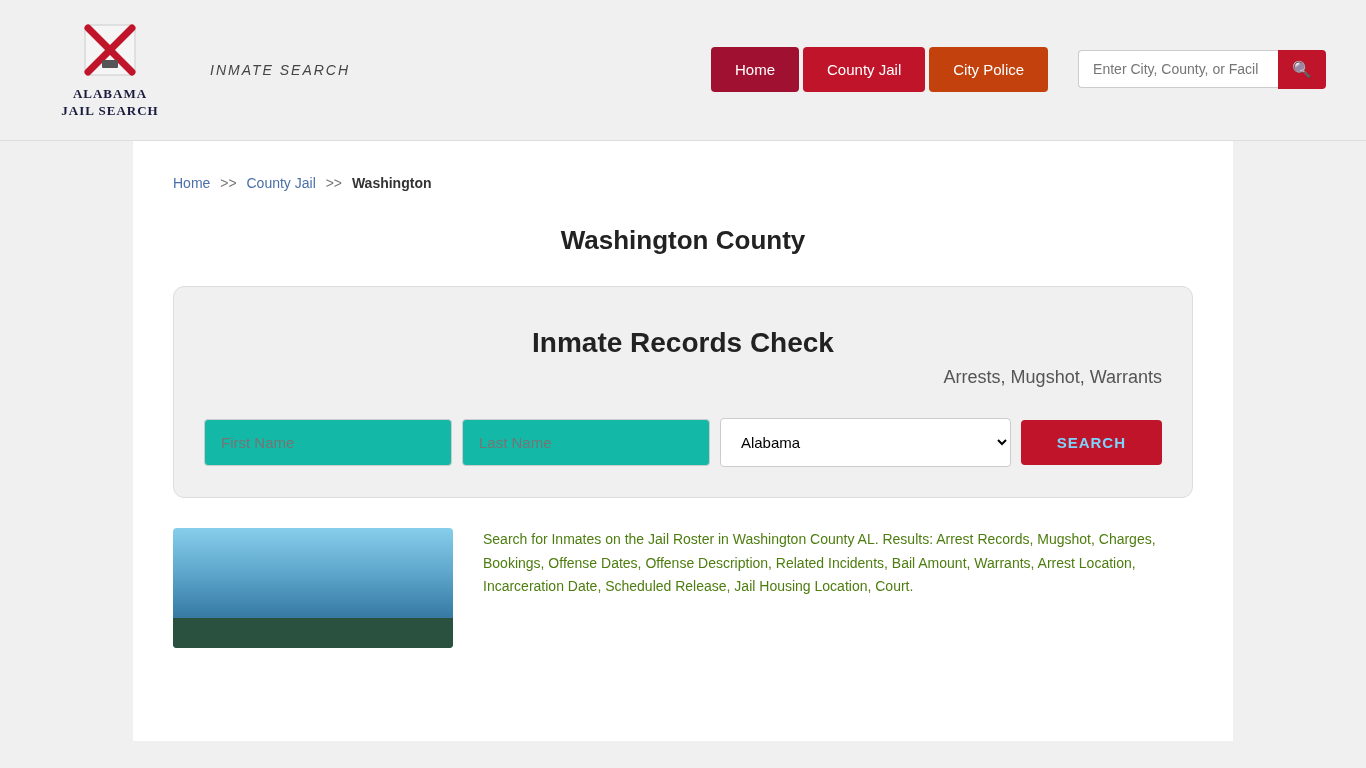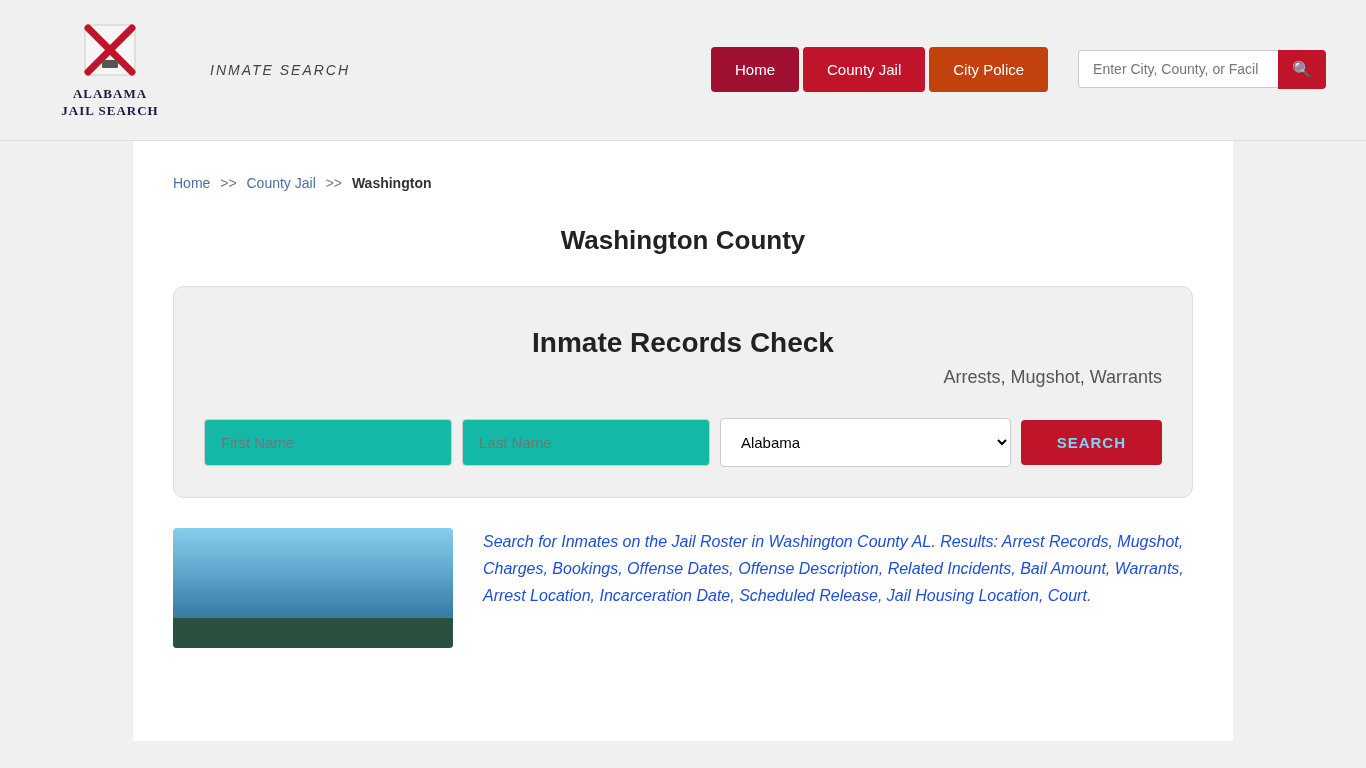--- a/index.html
+++ b/index.html
@@ -205,25 +205,24 @@
     .bottom-image::after {
       content: '';
       position: absolute;
       bottom: 0;
       left: 0;
       right: 0;
       height: 30px;
       background: #2a5040;
     }
     .bottom-text {
-      font-size: 16px;
-      color: #1d4ed8;
+      font-size: 14px;
+      color: #4d7c0f;
       line-height: 1.7;
       font-family: Arial, sans-serif;
-      font-style: italic;
     }
   </style>
 </head>
 <body>
 
 <div class="header">
 
   <div class="logo-area">
     <div class="logo-icon">
       <svg viewBox="0 0 60 60" width="60" height="60">

